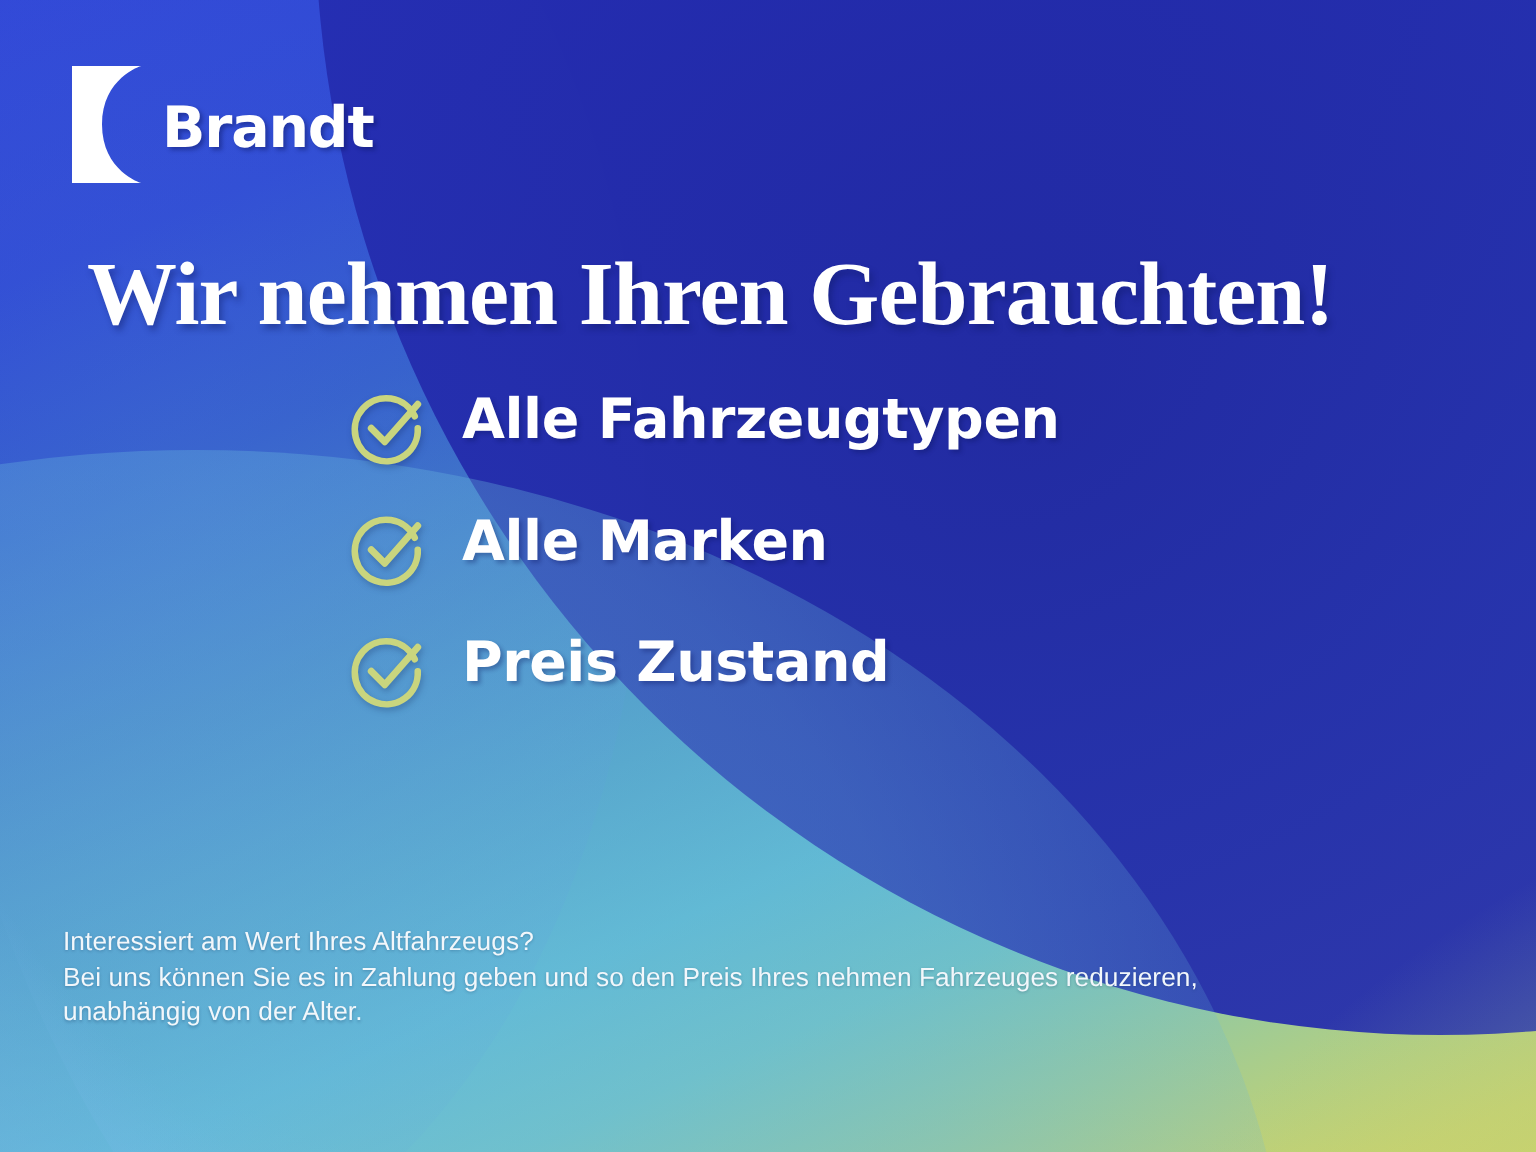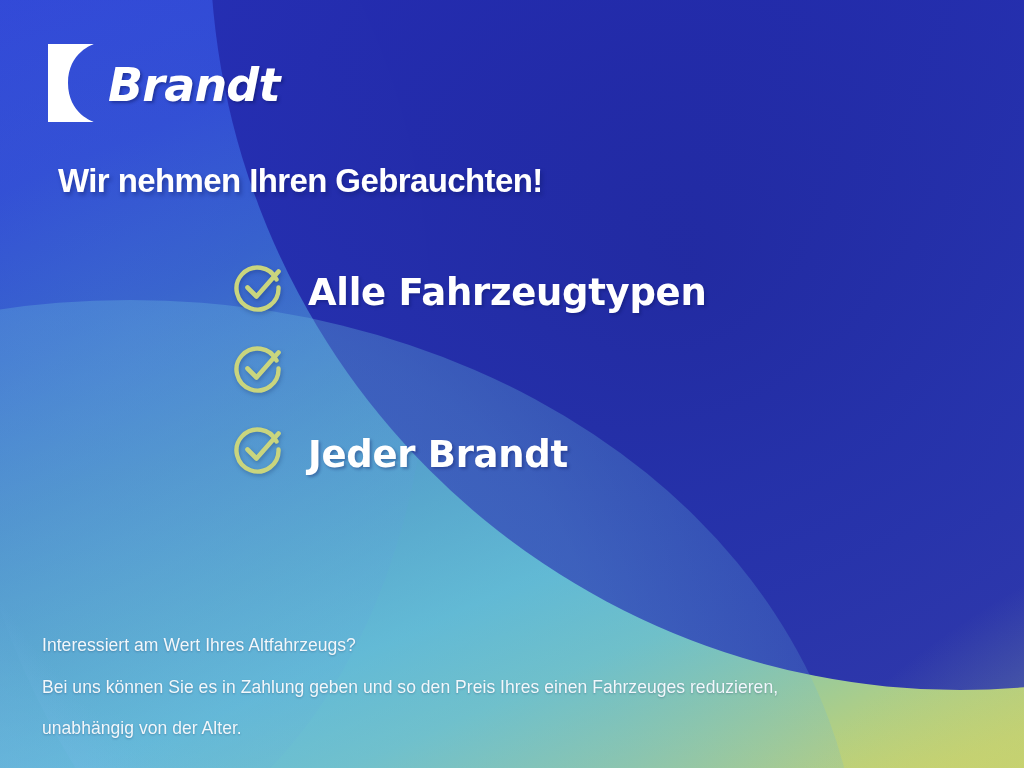--- a/index.html
+++ b/index.html
@@ -157,56 +157,55 @@
     align-items: center;
     gap: 14px;
   }
   .logo-mark {
     width: 46px;
     height: 78px;
     display: block;
   }
   .logo-word {
     font-family: "DejaVu Sans", "Liberation Sans", sans-serif;
-    font-size: 46px;
+    font-size: 38px;
     font-weight: 700;
-    font-style: italic;
     color: #ffffff;
     letter-spacing: -0.8px;
     line-height: 1;
     text-shadow: 2px 2px 3px rgba(10,20,90,0.42);
     transform: translateY(2px);
   }
 
   
   .headline {
     position: absolute;
     left: 58px;
     top: 162px;
-    font-family: Liberation Sans, sans-serif;
-    font-size: 33px;
+    font-family: Liberation Serif, serif;
+    font-size: 60px;
     font-weight: 700;
     color: #ffffff;
     letter-spacing: -0.6px;
     white-space: nowrap;
     text-shadow: 2px 3px 4px rgba(10,20,90,0.38);
   }
 
   
   .benefits {
     position: absolute;
     left: 232px;
     top: 258px;
     display: flex;
     flex-direction: column;
     gap: 25px;
   }
   .benefit-row {
     display: flex;
-    align-items: flex-end;
+    align-items: flex-start;
     gap: 22px;
     height: 56px;
   }
   .check-icon {
     width: 54px;
     height: 54px;
     flex: 0 0 54px;
     display: block;
     filter: drop-shadow(1px 2px 2px rgba(10,30,80,0.28));
   }
@@ -229,21 +228,20 @@
   }
   .body-line {
     font-family: "Liberation Sans", "DejaVu Sans", sans-serif;
     font-size: 17.5px;
     font-weight: 400;
     color: #f2f7fb;
     line-height: 23.5px;
     letter-spacing: 0.05px;
     white-space: nowrap;
     text-shadow: 0 1px 2px rgba(20,50,90,0.30);
-    margin-top: 18px;
   }
 </style>
 </head>
 <body>
 
 <div id="banner">
 
   <div class="bg-layer bg-base"></div>
   <div class="bg-layer">
     <div class="arc-highlight"></div>
@@ -273,33 +271,34 @@
           <path d="M15.5,27.5 L24.5,36.5 L46.5,11.5" fill="none" stroke="#c9d57e" stroke-width="4.6" stroke-linecap="round" stroke-linejoin="round"></path>
         </svg>
         <div class="benefit-label">Alle Fahrzeugtypen</div>
       </div>
 
       <div class="benefit-row">
         <svg class="check-icon" viewBox="0 0 54 54" aria-hidden="true">
           <path d="M44.5,19.5 A21,21 0 1 0 46.5,27.5" fill="none" stroke="#c9d57e" stroke-width="4.4" stroke-linecap="round"></path>
           <path d="M15.5,27.5 L24.5,36.5 L46.5,11.5" fill="none" stroke="#c9d57e" stroke-width="4.6" stroke-linecap="round" stroke-linejoin="round"></path>
         </svg>
+        <div class="benefit-label">Alle Marken</div>
       </div>
 
       <div class="benefit-row">
         <svg class="check-icon" viewBox="0 0 54 54" aria-hidden="true">
           <path d="M44.5,19.5 A21,21 0 1 0 46.5,27.5" fill="none" stroke="#c9d57e" stroke-width="4.4" stroke-linecap="round"></path>
           <path d="M15.5,27.5 L24.5,36.5 L46.5,11.5" fill="none" stroke="#c9d57e" stroke-width="4.6" stroke-linecap="round" stroke-linejoin="round"></path>
         </svg>
-        <div class="benefit-label">Jeder Brandt</div>
+        <div class="benefit-label">Preis Zustand</div>
       </div>
 
 
     </div>
 
     <div class="body-copy">
       <div class="body-line">Interessiert am Wert Ihres Altfahrzeugs?</div>
-      <div class="body-line">Bei uns können Sie es in Zahlung geben und so den Preis Ihres einen Fahrzeuges reduzieren,</div>
+      <div class="body-line">Bei uns können Sie es in Zahlung geben und so den Preis Ihres nehmen Fahrzeuges reduzieren,</div>
       <div class="body-line">unabhängig von der Alter.</div>
     </div>
 
   </div>
 </div>
 
 </body></html>

